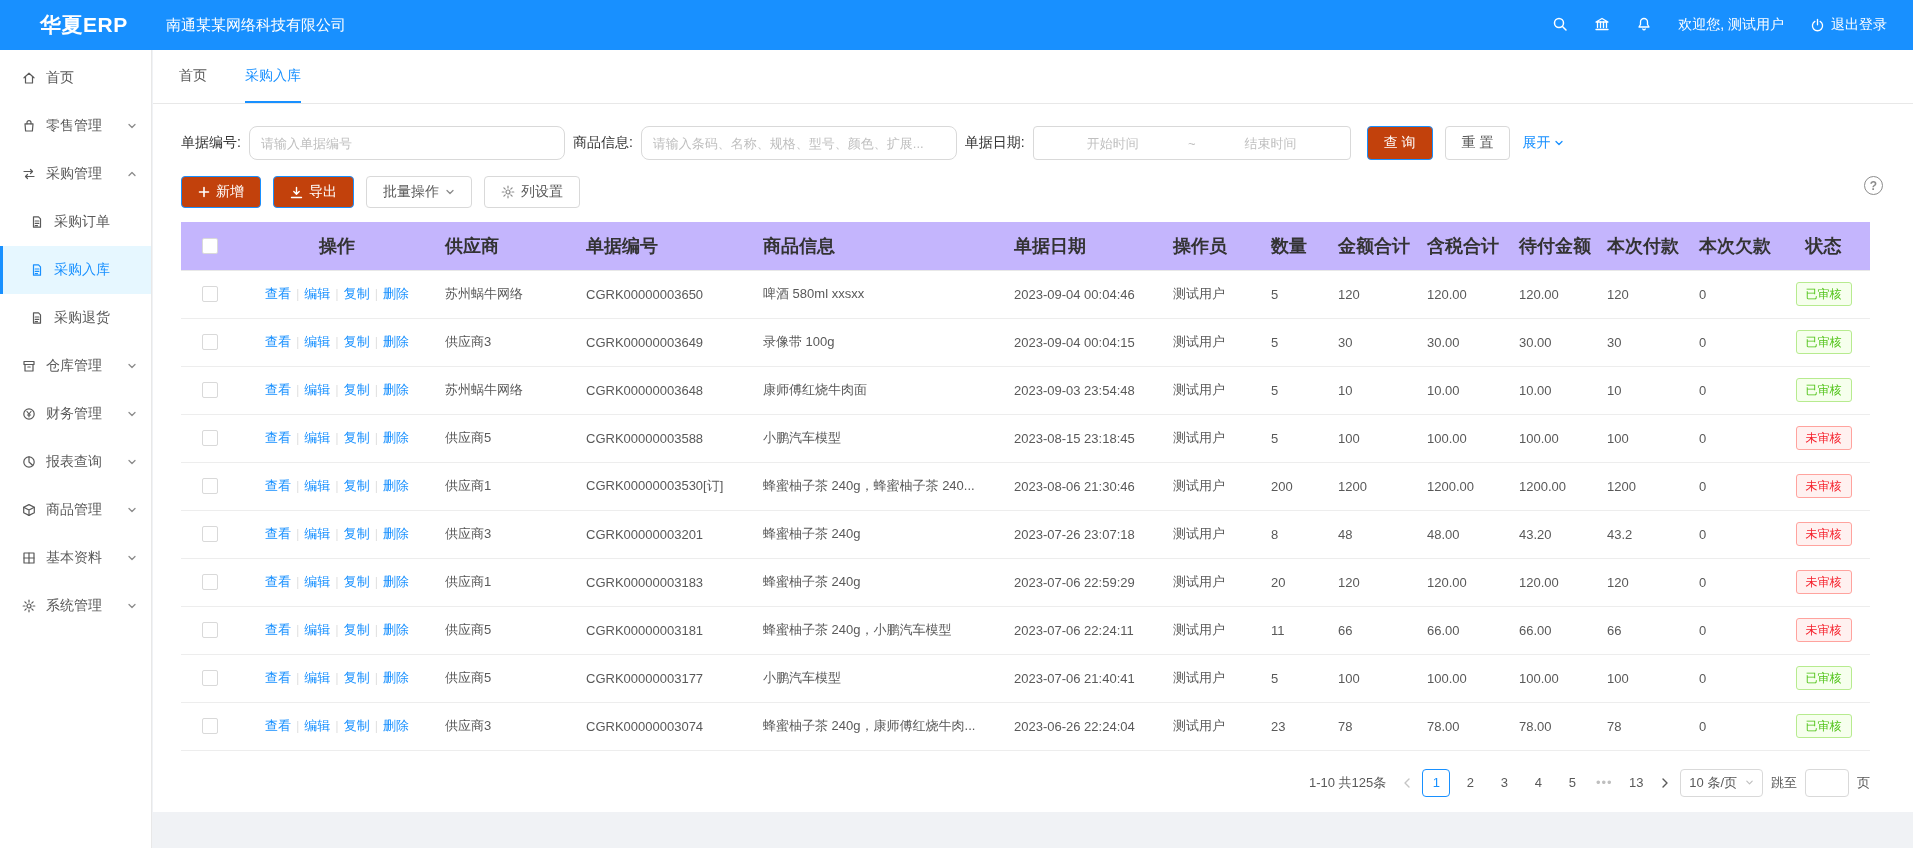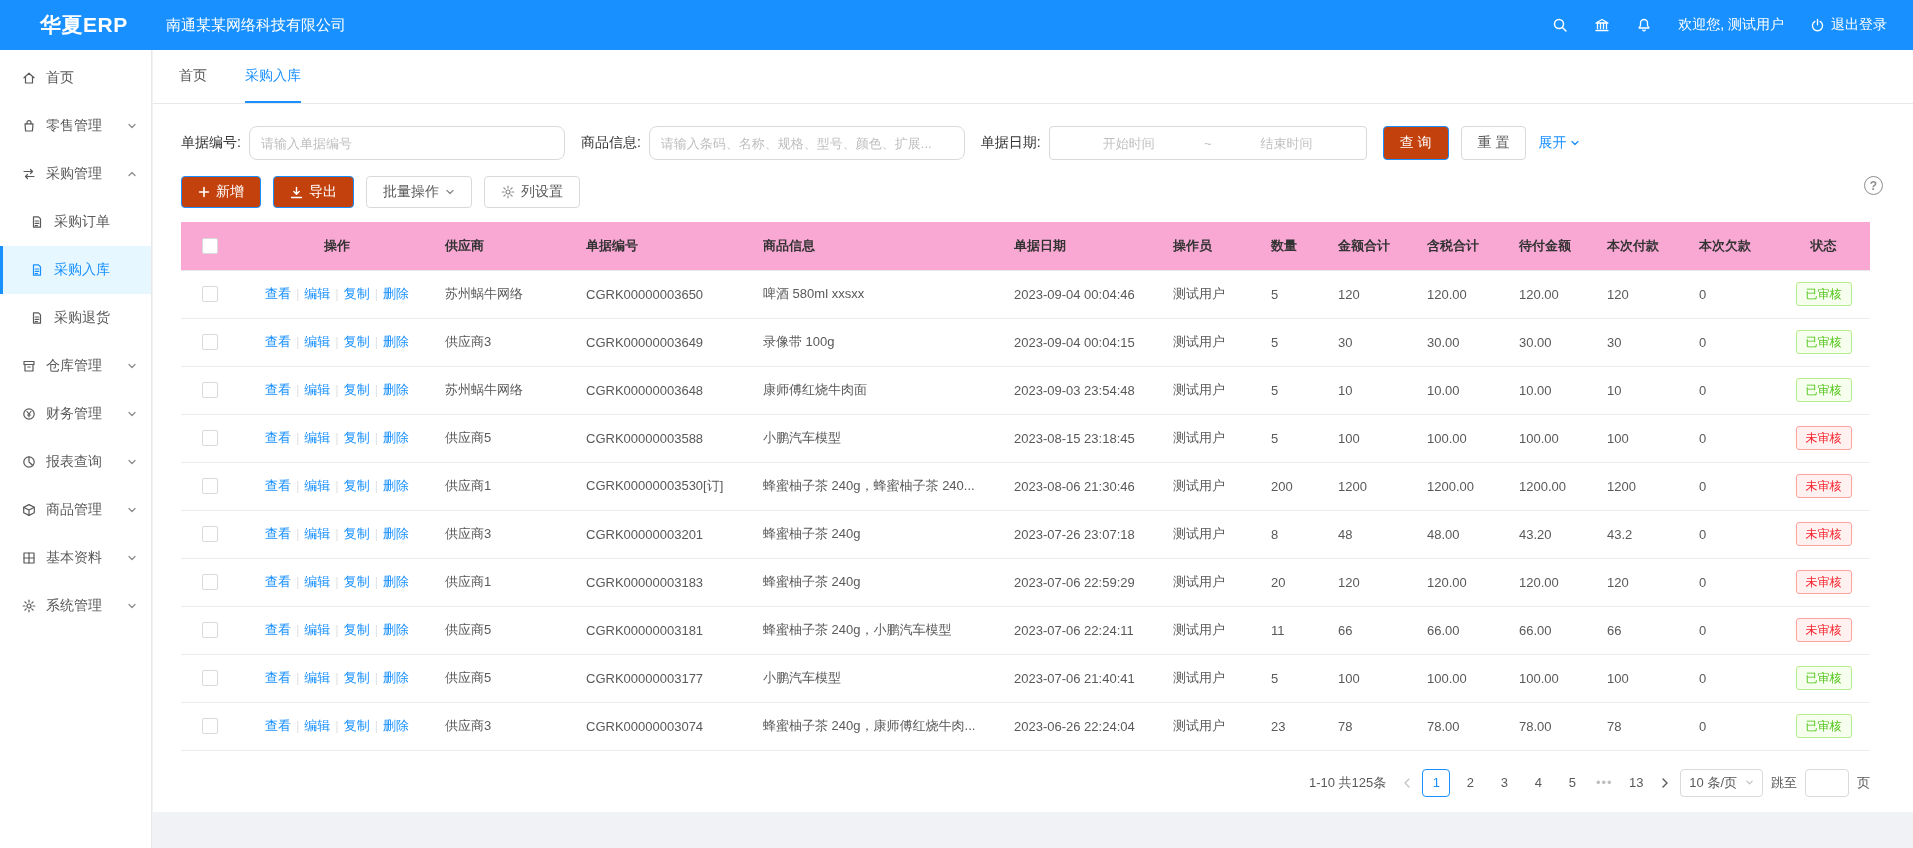--- a/index.html
+++ b/index.html
@@ -8,21 +8,21 @@
     font-family: "Liberation Sans", sans-serif;
     background: #f0f2f5;
     position: relative;
     overflow: hidden;
     color: #595959;
   }
   
   .header { position:absolute; top:0; left:0; width:1913px; height:50px; background:#1890ff; display:flex; align-items:center; color:#fff; z-index:10; }
   .logo { width:152px; padding-left:40px; font-size:21px; font-weight:700; letter-spacing:.5px; white-space:nowrap; }
   .company { font-size:15px; margin-left:14px; white-space:nowrap; }
-  .header-right { margin-left:auto; display:flex; align-items:center; padding-right:26px; gap:26px; }
+  .header-right { margin-left:auto; display:flex; align-items:flex-start; padding-right:26px; gap:26px; }
   .hicon { display:inline-flex; align-items:center; cursor:pointer; color:#fff; }
   .welcome { font-size:14px; white-space:nowrap; }
   .logout { display:inline-flex; align-items:center; gap:6px; font-size:14px; cursor:pointer; white-space:nowrap; }
   
   .sidebar { position:absolute; top:50px; left:0; width:152px; height:798px; background:#fff; border-right:1px solid #e8e8e8; padding-top:4px; }
   .menu-item { height:48px; display:flex; align-items:center; padding:0 14px 0 22px; font-size:14px; color:#595959; cursor:pointer; position:relative; }
   .menu-item .mi-icon { display:inline-flex; margin-right:10px; color:#595959; flex:0 0 auto; }
   .menu-item .mi-chevron { margin-left:auto; color:#8c8c8c; display:inline-flex; }
   .menu-item .mi-chevron.up { transform:rotate(180deg); }
   .menu-item.sub { padding-left:30px; }
@@ -31,36 +31,36 @@
   .menu-item.active .mi-icon { color:#1890ff; }
   
   .main { position:absolute; top:50px; left:153px; width:1760px; height:798px; background:#f0f2f5; }
   .tabbar { height:54px; background:#fff; border-bottom:1px solid #e8e8e8; display:flex; align-items:stretch; padding-left:26px; }
   .tab { display:flex; align-items:center; margin-right:38px; font-size:14px; color:#595959; cursor:pointer; border-bottom:2px solid transparent; }
   .tab.active { color:#1890ff; border-bottom-color:#1890ff; }
   .content { background:#fff; height:708px; position:relative; }
   
   .filters { display:flex; align-items:center; padding:22px 30px 0 28px; }
   .flabel { font-size:14px; color:#333; margin-right:8px; white-space:nowrap; }
-  .finput { width:316px; height:34px; border:1px solid #d9d9d9; border-radius:8px; padding:0 11px; font-size:13px; color:#595959; outline:none; margin-right:16px; font-family:inherit; }
+  .finput { width:316px; height:34px; border:1px solid #d9d9d9; border-radius:8px; padding:0 11px; font-size:13px; color:#595959; outline:none; margin-right:8px; font-family:inherit; }
   .finput::placeholder, .dinput::placeholder { color:#bfbfbf; }
   .daterange { width:318px; height:34px; border:1px solid #d9d9d9; border-radius:4px; display:flex; align-items:center; padding:0 10px; margin-right:16px; background:#fff; }
   .dinput { flex:1; border:none; outline:none; font-size:13px; text-align:center; color:#595959; min-width:0; font-family:inherit; background:transparent; }
   .dsep { color:#bfbfbf; padding:0 6px; font-size:13px; }
   .btn { height:34px; padding:0 16px; border:1px solid #d9d9d9; border-radius:4px; background:#fff; color:#595959; font-size:14px; cursor:pointer; display:inline-flex; align-items:center; gap:6px; font-family:inherit; white-space:nowrap; }
   .btn.primary { background:#c2410c; border-color:#1890ff; color:#fff; }
   .filters .btn { margin-right:12px; }
   .expand { color:#1890ff; font-size:14px; display:inline-flex; align-items:center; gap:4px; cursor:pointer; }
   
   .toolbar { display:flex; align-items:center; gap:12px; padding:16px 30px 14px 28px; position:relative; }
   .toolbar .btn { height:32px; }
   .help-circle { position:absolute; right:30px; top:16px; width:19px; height:19px; border:1.5px solid #8c8c8c; border-radius:50%; display:flex; align-items:center; justify-content:center; font-size:12px; color:#8c8c8c; font-weight:700; cursor:pointer; }
   
   .grid { margin-left:28px; border-collapse:collapse; table-layout:fixed; width:1689px; font-size:13px; }
-  .grid th { background:#f9a8d4; height:48px; font-weight:600; color:#333; text-align:left; padding:0 10px; border-bottom:1px solid #e8e8e8; font-size:13px; white-space:nowrap; }
+  .grid th { background:#c4b5fd; height:48px; font-weight:600; color:#333; text-align:left; padding:0 10px; border-bottom:1px solid #e8e8e8; font-size:18px; white-space:nowrap; }
   .grid td { height:48px; padding:0 10px; border-bottom:1px solid #ededed; color:#595959; white-space:nowrap; overflow:hidden; text-overflow:ellipsis; }
   .c-center { text-align:center !important; }
   .cbx { width:16px; height:16px; border:1px solid #d9d9d9; border-radius:2px; background:#fff; margin:0 auto; cursor:pointer; }
   .alink { color:#1890ff; cursor:pointer; }
   .asep { color:#e3e3e3; margin:0 5px; }
   .badge { display:inline-block; padding:2.5px 9px; border-radius:3px; font-size:12px; border:1px solid transparent; }
   .badge.approved { color:#52c41a; border-color:#b7eb8f; background:#f6ffed; }
   .badge.unapproved { color:#f5222d; border-color:#ffa39e; background:#fff1f0; }
   
   .pagination { width:1689px; margin-left:28px; margin-top:18px; display:flex; justify-content:flex-end; align-items:center; gap:8px; font-size:13px; color:#595959; }

